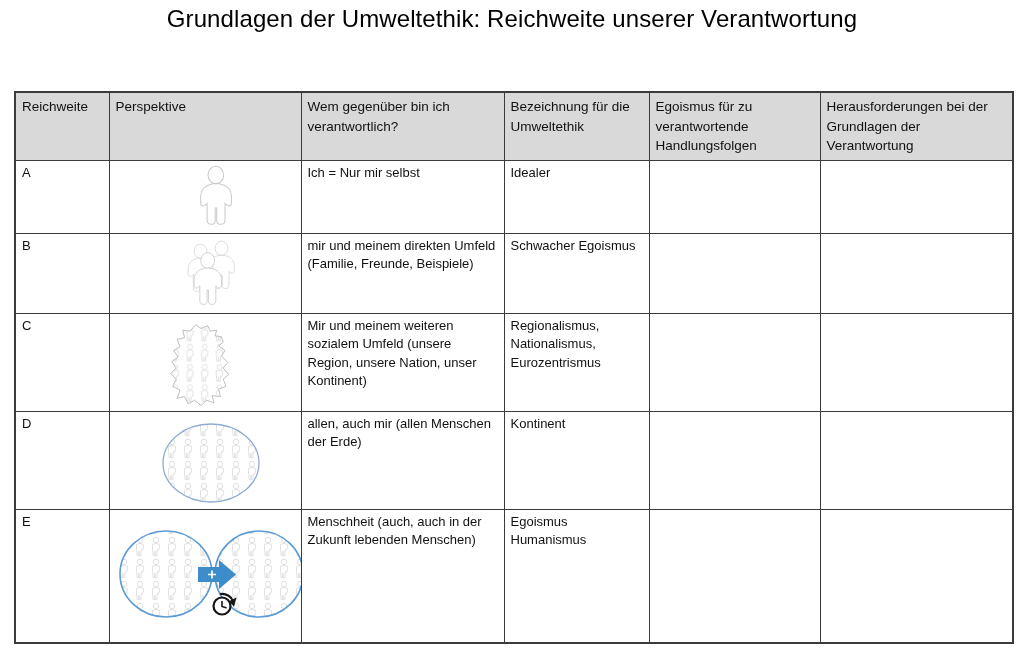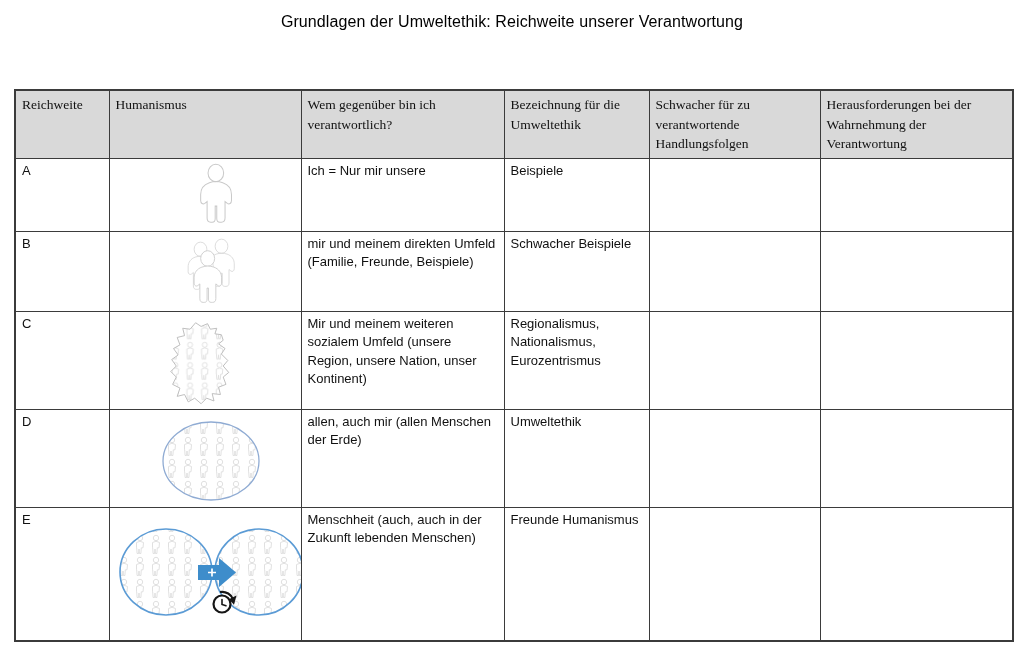--- a/index.html
+++ b/index.html
@@ -8,22 +8,22 @@
     background: #ffffff;
     width: 1024px;
     height: 656px;
     font-family: "Liberation Sans", sans-serif;
     color: #111;
   }
   .page { width: 1024px; height: 656px; overflow: hidden; }
 
   .title {
     text-align: center;
-    padding-top: 13px;
-    font-size: 16px;
+    padding-top: 5px;
+    font-size: 24px;
     letter-spacing: 0.1px;
     color: #000;
   }
 
   table.resp {
     border-collapse: collapse;
     table-layout: fixed;
     width: 998px;
     margin: 58px 0 0 14px;
     border: 2px solid #3b3b3b;
@@ -33,21 +33,20 @@
     vertical-align: top;
     overflow: hidden;
   }
   table.resp th {
     background: #d9d9d9;
     font-weight: normal;
     font-size: 13.5px;
     line-height: 1.45;
     text-align: left;
     padding: 4px 6px;
-    font-family: Liberation Serif, serif;
   }
   th.center { text-align: center; }
   th.justify { text-align: justify; margin-left: 8px; }
   table.resp td {
     font-size: 13px;
     line-height: 1.42;
     padding: 3px 6px;
     background: #fff;
   }
   td.illu {
@@ -85,53 +84,53 @@
       <col style="width:94px">
         <col style="width:192px">
         <col style="width:203px">
       <col style="width:145px">
         <col style="width:171px">
         <col style="width:193px">
     </colgroup>
     <thead>
       <tr style="height:68px">
         <th>Reichweite</th>
-        <th class="center">Humanismus</th>
+        <th class="center">Perspektive</th>
         <th class="justify">Wem gegenüber bin ich verantwortlich?</th>
         <th class="justify">Bezeichnung für die Umweltethik</th>
-        <th>Schwacher für zu verantwortende Handlungsfolgen</th>
-        <th class="justify">Herausforderungen bei der Wahrnehmung der Verantwortung</th>
+        <th>Egoismus für zu verantwortende Handlungsfolgen</th>
+        <th class="justify">Herausforderungen bei der Grundlagen der Verantwortung</th>
       </tr>
     </thead>
     <tbody>
 
       <tr style="height:70px">
         <td>A</td>
         <td class="illu">
           <svg width="190" height="66">
             <use href="#sk-person" transform="translate(98,34) scale(0.92)" fill="none" stroke="#c9c9c9" stroke-width="1.1"></use>
           </svg>
         </td>
-        <td>Ich = Nur mir unsere</td>
-        <td>Beispiele</td>
+        <td>Ich = Nur mir selbst</td>
+        <td>Idealer</td>
         <td></td>
         <td></td>
       </tr>
 
       <tr style="height:77px">
         <td>B</td>
         <td class="illu">
           <svg width="190" height="73">
             <use href="#sk-person" transform="translate(83,33) scale(0.75)" fill="none" stroke="#d6d6d6" stroke-width="1.1"></use>
             <use href="#sk-person" transform="translate(104,30) scale(0.75)" fill="none" stroke="#d6d6d6" stroke-width="1.1"></use>
             <use href="#sk-person" transform="translate(90,44) scale(0.82)" fill="#ffffff" stroke="#cccccc" stroke-width="1.1"></use>
           </svg>
         </td>
         <td>mir und meinem direkten Umfeld (Familie, Freunde, Beispiele)</td>
-        <td>Schwacher Beispiele</td>
+        <td>Schwacher Egoismus</td>
         <td></td>
         <td></td>
       </tr>
 
       <tr style="height:95px">
         <td>C</td>
         <td class="illu">
           <svg width="190" height="91">
             <g transform="translate(52,5) scale(0.92)">
               <path d="M30,3 L36,7 L43,4 L46,10 L53,9 L51,15 L58,16 L60,22 L55,26 L62,31 L58,37 L65,44 L60,50 L66,57 L60,62 L63,70 L55,73 L57,81 L48,80 L50,88 L42,85 L36,91 L29,85 L22,89 L18,81 L10,83 L13,74 L5,70 L9,62 L3,56 L9,50 L4,43 L11,38 L6,31 L13,27 L10,19 L18,17 L16,9 L24,10 Z" fill="url(#crowd)" stroke="#b9b9b9" stroke-width="1"></path>
@@ -145,21 +144,21 @@
       </tr>
 
       <tr style="height:95px">
         <td>D</td>
         <td class="illu">
           <svg width="190" height="91">
             <ellipse cx="95" cy="48" rx="48" ry="39" fill="url(#crowd)" stroke="#8fabd3" stroke-width="1.3"></ellipse>
           </svg>
         </td>
         <td>allen, auch mir (allen Menschen der Erde)</td>
-        <td>Umweltethik</td>
+        <td>Kontinent</td>
         <td></td>
         <td></td>
       </tr>
 
       <tr style="height:128px">
         <td>E</td>
         <td class="illu">
           <svg width="190" height="126">
             <ellipse cx="50" cy="61" rx="46" ry="43" fill="url(#crowd)" stroke="#5b9bd5" stroke-width="1.6"></ellipse>
             <ellipse cx="143" cy="61" rx="44" ry="43" fill="url(#crowd)" stroke="#5b9bd5" stroke-width="1.6"></ellipse>
@@ -169,20 +168,20 @@
             </g>
             <g transform="translate(106,93)">
               <circle r="8.5" fill="#ffffff" stroke="#161616" stroke-width="2.2"></circle>
               <path d="M0,-4.5 V0.5 L4,1.8" fill="none" stroke="#161616" stroke-width="1.6" stroke-linecap="round"></path>
               <path d="M-2,-12 A12.2,12.2 0 0 1 11.5,-4" fill="none" stroke="#161616" stroke-width="2.2"></path>
               <polygon points="14.5,-8.5 12,0.8 6.8,-4.8" fill="#161616"></polygon>
             </g>
           </svg>
         </td>
         <td>Menschheit (auch, auch in der Zukunft lebenden Menschen)</td>
-        <td>Freunde Humanismus</td>
+        <td>Egoismus Humanismus</td>
         <td></td>
         <td></td>
       </tr>
 
     </tbody>
   </table>
 </div>
 
 </body></html>

